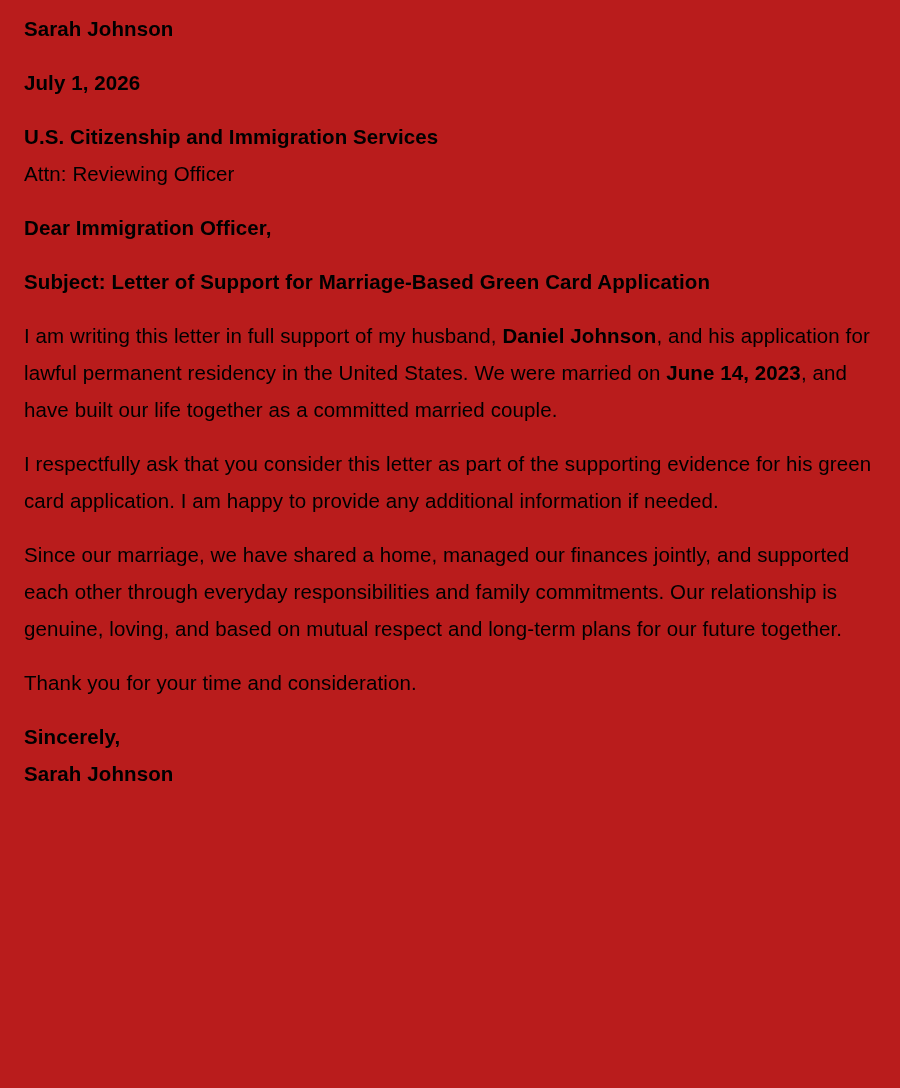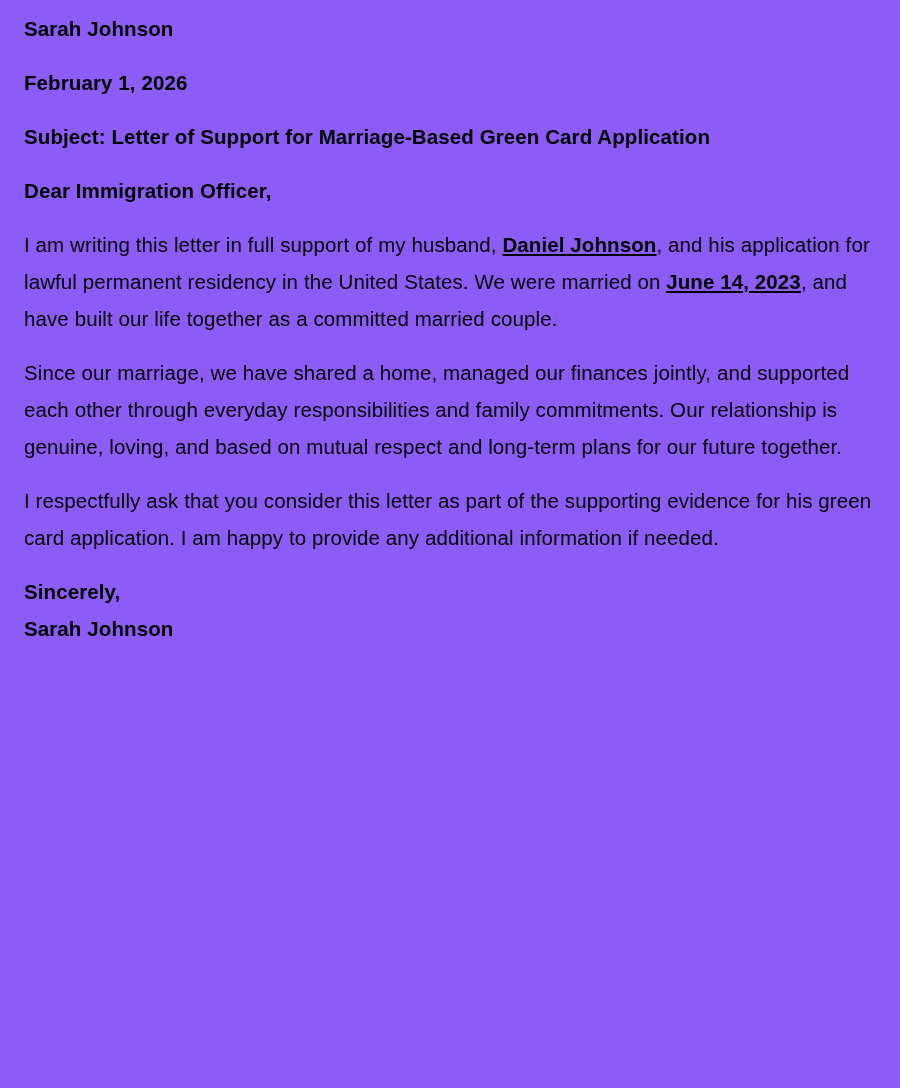--- a/index.html
+++ b/index.html
@@ -12,21 +12,21 @@
     height: 1088px;
     font-family: "Liberation Sans", sans-serif;
     color: #000000;
     -webkit-font-smoothing: antialiased;
   }
   .letter {
     box-sizing: border-box;
     width: 900px;
     min-height: 1088px;
     padding: 10px 24px 0 24px;
-    background: #8b5cf6;
+    background: #b91c1c;
   }
   .block {
     margin: 0 0 17px 0;
   }
   .block:last-child {
     margin-bottom: 0;
   }
   .line {
     font-size: 20.5px;
     line-height: 37px;
@@ -43,21 +43,20 @@
     max-width: 855px;
     text-align: left;
     letter-spacing: 0.1px;
   }
   .para:last-child {
     margin-bottom: 0;
   }
   .para .bold,
   .line .bold {
     font-weight: bold;
-    text-decoration: underline;
   }
   .sender-block,
   .recipient-block,
   .signature-block {
     margin-bottom: 17px;
   }
   .date-block {
     margin-bottom: 17px;
   }
   .subject-block,
@@ -68,39 +67,42 @@
 </head>
 <body>
 
 <div class="letter">
 
   <div class="block sender-block">
     <div class="line bold">Sarah Johnson</div>
   </div>
 
   <div class="block date-block">
-    <div class="line bold">February 1, 2026</div>
+    <div class="line bold">July 1, 2026</div>
   </div>
 
   <div class="block recipient-block">
+    <div class="line bold">U.S. Citizenship and Immigration Services</div>
+    <div class="line">Attn: Reviewing Officer</div>
+  </div>
+
+  <div class="block salutation-block">
+    <div class="line bold">Dear Immigration Officer,</div>
   </div>
 
   <div class="block subject-block">
     <div class="line bold">Subject: Letter of Support for Marriage-Based Green Card Application</div>
   </div>
 
-  <div class="block salutation-block">
-    <div class="line bold">Dear Immigration Officer,</div>
-  </div>
+  <p class="para"><span>I am writing this letter in full support of my husband, </span><span class="bold">Daniel Johnson</span><span>, and his application for lawful permanent residency in the United States. We were married on </span><span class="bold">June 14, 2023</span><span>, and have built our life together as a committed married couple.</span></p>
 
-  <p class="para"><span>I am writing this letter in full support of my husband, </span><span class="bold">Daniel Johnson</span><span>, and his application for lawful permanent residency in the United States. We were married on </span><span class="bold">June 14, 2023</span><span>, and have built our life together as a committed married couple.</span></p>
+  <p class="para">I respectfully ask that you consider this letter as part of the supporting evidence for his green card application. I am happy to provide any additional information if needed.</p>
 
   <p class="para">Since our marriage, we have shared a home, managed our finances jointly, and supported each other through everyday responsibilities and family commitments. Our relationship is genuine, loving, and based on mutual respect and long-term plans for our future together.</p>
 
-  <p class="para">I respectfully ask that you consider this letter as part of the supporting evidence for his green card application. I am happy to provide any additional information if needed.</p>
-
+  <p class="para">Thank you for your time and consideration.</p>
 
   <div class="block signature-block">
     <div class="line bold">Sincerely,</div>
     <div class="line bold">Sarah Johnson</div>
   </div>
 
 </div>
 
 </body></html>

